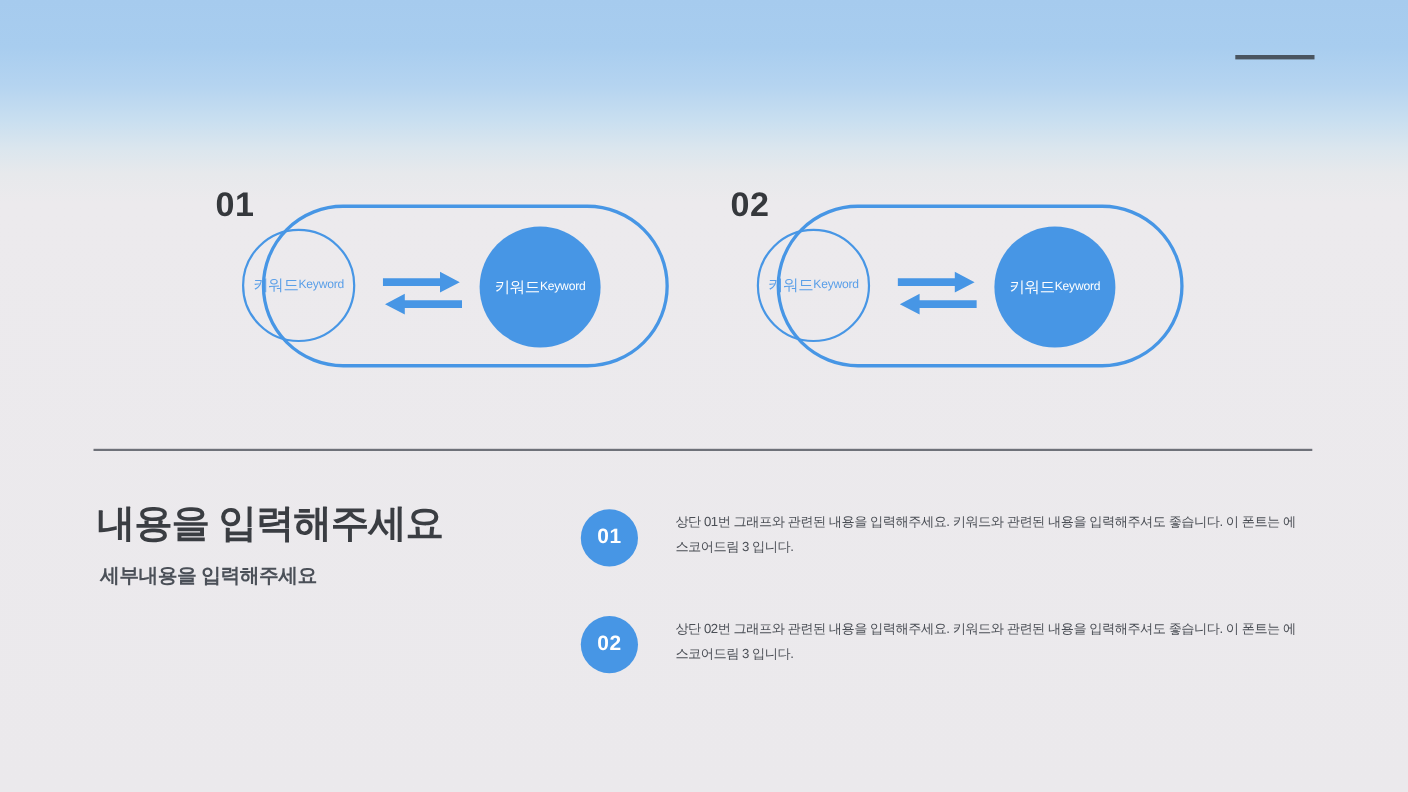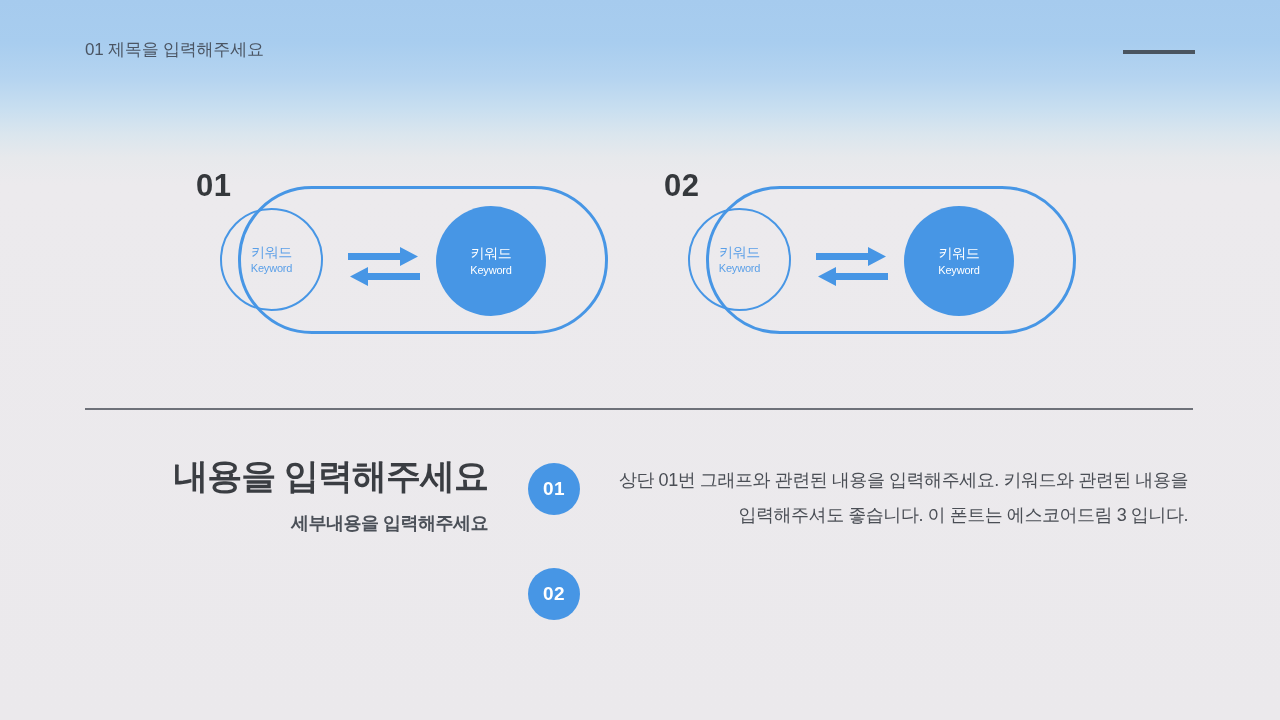--- a/index.html
+++ b/index.html
@@ -95,21 +95,21 @@
     border-radius: 80px;
     box-sizing: border-box;
   }
 
   .node {
     position: absolute;
     width: 103px;
     height: 103px;
     border-radius: 50%;
     display: flex;
-    flex-direction: column;
+    flex-direction: row;
     align-items: center;
     justify-content: center;
     box-sizing: border-box;
   }
   .node .kw-ko {
     font-size: 14px;
     line-height: 1.25;
     letter-spacing: -0.3px;
   }
   .node .kw-en {
@@ -152,21 +152,20 @@
     background: #6e7179;
   }
 
   
   .bottom {
     position: absolute;
     left: 0;
     top: 455px;
     width: 1280px;
     height: 200px;
-    text-align: right;
   }
   .bottom-left {
     position: absolute;
     left: 88px;
     top: 0;
     width: 400px;
   }
   .bottom-title {
     font-size: 35px;
     font-weight: bold;
@@ -205,34 +204,33 @@
     background: #4796e5;
     color: #ffffff;
     font-size: 19px;
     font-weight: bold;
     display: flex;
     align-items: center;
     justify-content: center;
     letter-spacing: 0.5px;
   }
   .bullet-text {
-    font-size: 18px;
+    font-size: 12px;
     line-height: 1.95;
     color: #4a4e55;
     letter-spacing: -0.45px;
     margin: 0;
   }
 </style>
 </head>
 <body>
 
 <div id="slide">
 
   <div class="slide-header">
-    <div class="header-title">01 제목을 입력해주세요</div>
     <div class="header-rule"></div>
   </div>
 
   <div class="diagram-area">
 
     <div class="diagram-group g1">
       <div class="group-number">01</div>
       <div class="pill"></div>
 
       <div class="node node-outline">
@@ -288,18 +286,19 @@
 
     <div class="bullets">
 
       <div class="bullet-row">
         <div class="bullet-badge">01</div>
         <p class="bullet-text">상단 01번 그래프와 관련된 내용을 입력해주세요. 키워드와 관련된 내용을 입력해주셔도 좋습니다. 이 폰트는 에스코어드림 3 입니다.</p>
       </div>
 
       <div class="bullet-row">
         <div class="bullet-badge">02</div>
+        <p class="bullet-text">상단 02번 그래프와 관련된 내용을 입력해주세요. 키워드와 관련된 내용을 입력해주셔도 좋습니다. 이 폰트는 에스코어드림 3 입니다.</p>
       </div>
 
     </div>
   </div>
 
 </div>
 
 </body></html>

